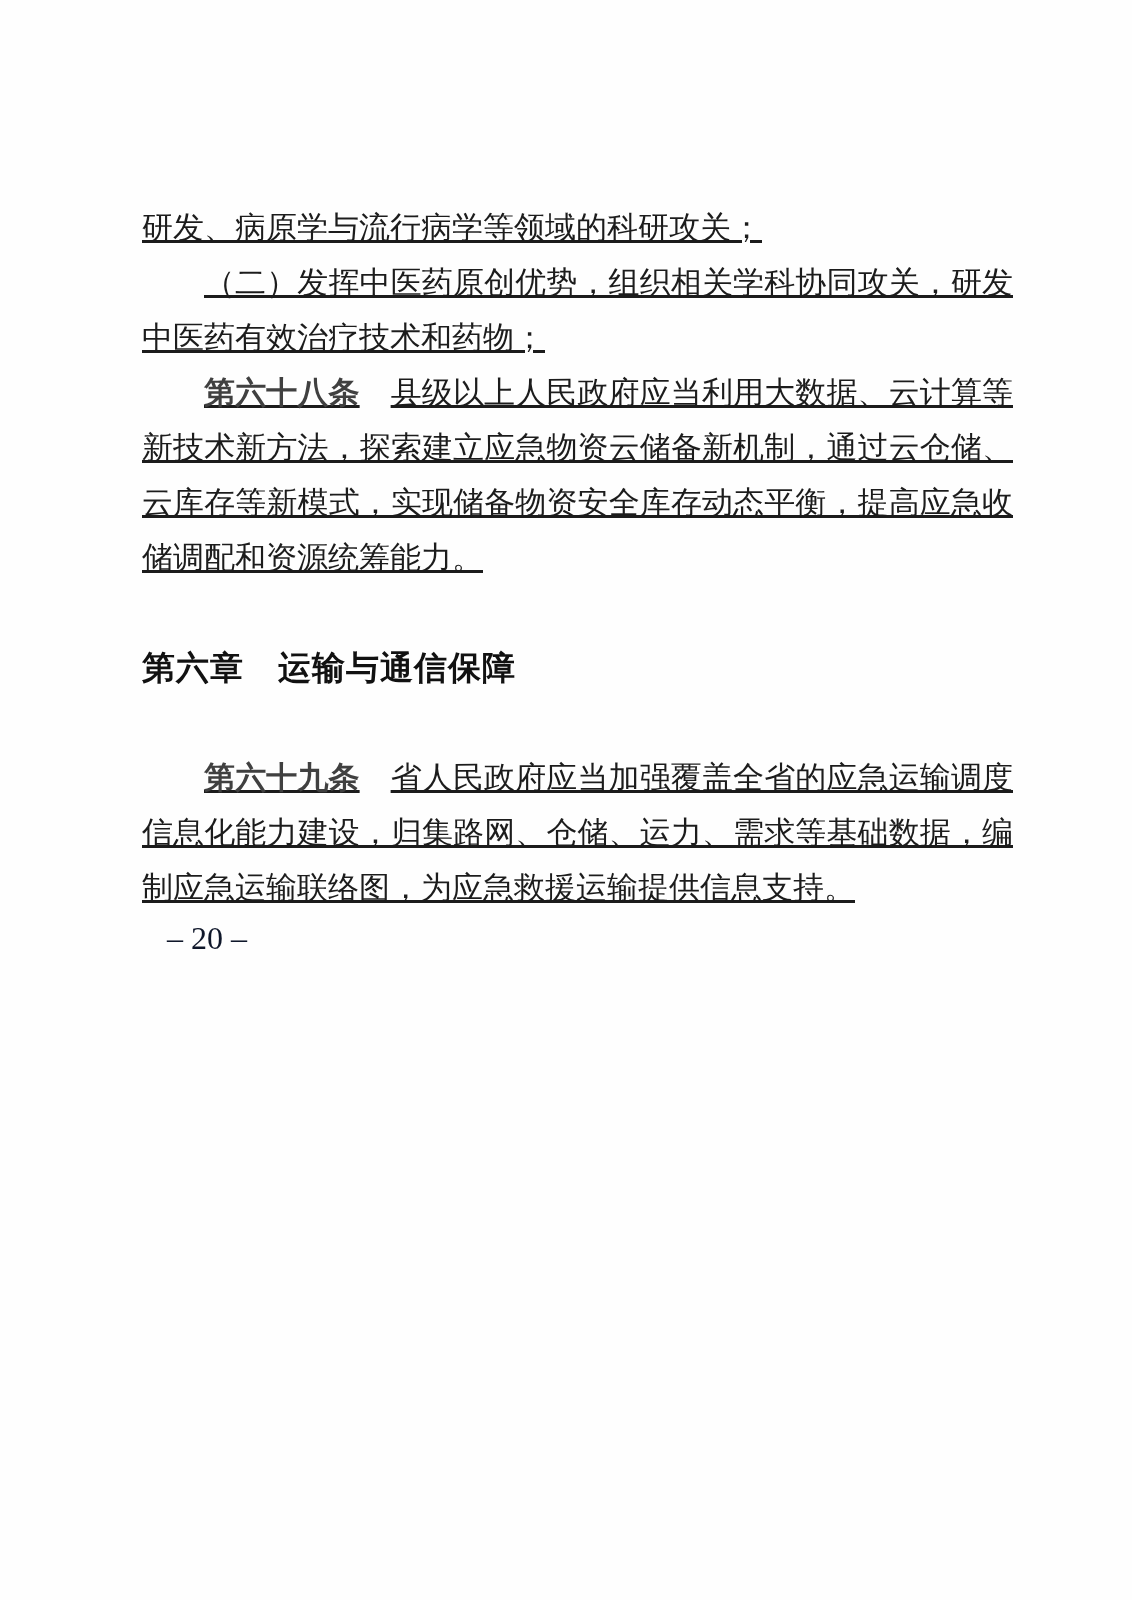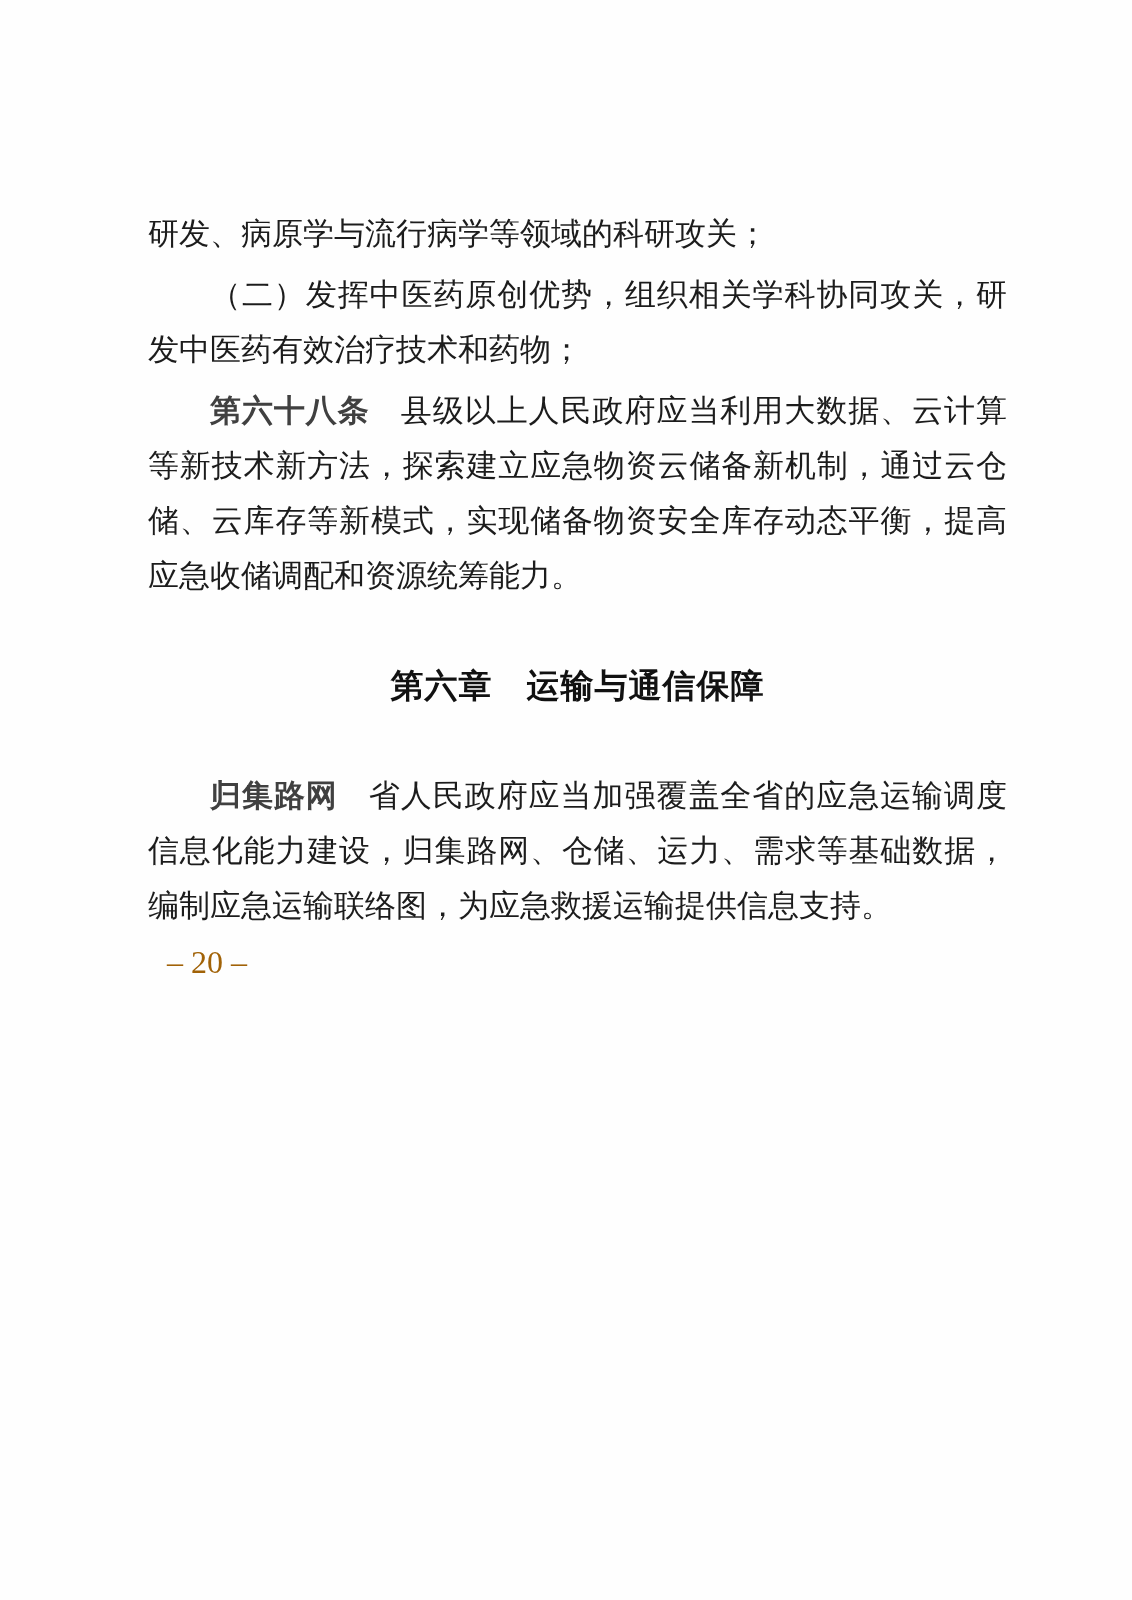--- a/index.html
+++ b/index.html
@@ -14,73 +14,74 @@
     background: #fefefe;
     overflow: hidden;
     color: #1c1c1c;
   }
   .content {
     box-sizing: content-box;
     padding: 200px 119px 0 142px;
     width: 871px;
   }
   p.para {
-    margin: 6px;
+    margin: 0;
     font-family: "Liberation Serif", "DejaVu Serif", serif;
     font-size: 31px;
     line-height: 55px;
     text-align: justify;
     text-justify: inter-character;
     text-indent: 2em;
     color: #1c1c1c;
     word-break: normal;
+    text-decoration: underline;
   }
   p.para.no-indent {
     text-indent: 0;
   }
   .article-label {
     font-family: "Liberation Sans", "DejaVu Sans", sans-serif;
     font-weight: bold;
     color: #404040;
     margin-right: 1em;
   }
   h2.chapter-heading {
     margin: 55px 0 55px 0;
     font-family: "Liberation Sans", "DejaVu Sans", sans-serif;
     font-weight: bold;
     font-size: 33px;
     line-height: 55px;
     letter-spacing: 1px;
-    text-align: center;
+    text-align: left;
     text-indent: 0;
     color: #111111;
   }
   .page-number {
     margin: 0 0 0 25px;
     font-family: "Liberation Serif", "DejaVu Serif", serif;
     font-size: 32px;
     line-height: 46px;
-    color: #a16207;
+    color: #0f172a;
   }
 </style>
 </head>
 <body>
 
 <div class="page">
   <div class="content">
 
     <p class="para no-indent">研发、病原学与流行病学等领域的科研攻关；</p>
 
     <p class="para">（二）发挥中医药原创优势，组织相关学科协同攻关，研发中医药有效治疗技术和药物；</p>
 
 
 
     <p class="para"><span class="article-label">第六十八条</span><span>县级以上人民政府应当利用大数据、云计算等新技术新方法，探索建立应急物资云储备新机制，通过云仓储、云库存等新模式，实现储备物资安全库存动态平衡，提高应急收储调配和资源统筹能力。</span></p>
 
     <h2 class="chapter-heading">第六章　运输与通信保障</h2>
 
 
-    <p class="para"><span class="article-label">归集路网</span><span>省人民政府应当加强覆盖全省的应急运输调度信息化能力建设，归集路网、仓储、运力、需求等基础数据，编制应急运输联络图，为应急救援运输提供信息支持。</span></p>
+    <p class="para"><span class="article-label">第六十九条</span><span>省人民政府应当加强覆盖全省的应急运输调度信息化能力建设，归集路网、仓储、运力、需求等基础数据，编制应急运输联络图，为应急救援运输提供信息支持。</span></p>
 
     <div class="page-number">– 20 –</div>
 
   </div>
 </div>
 
 </body></html>

